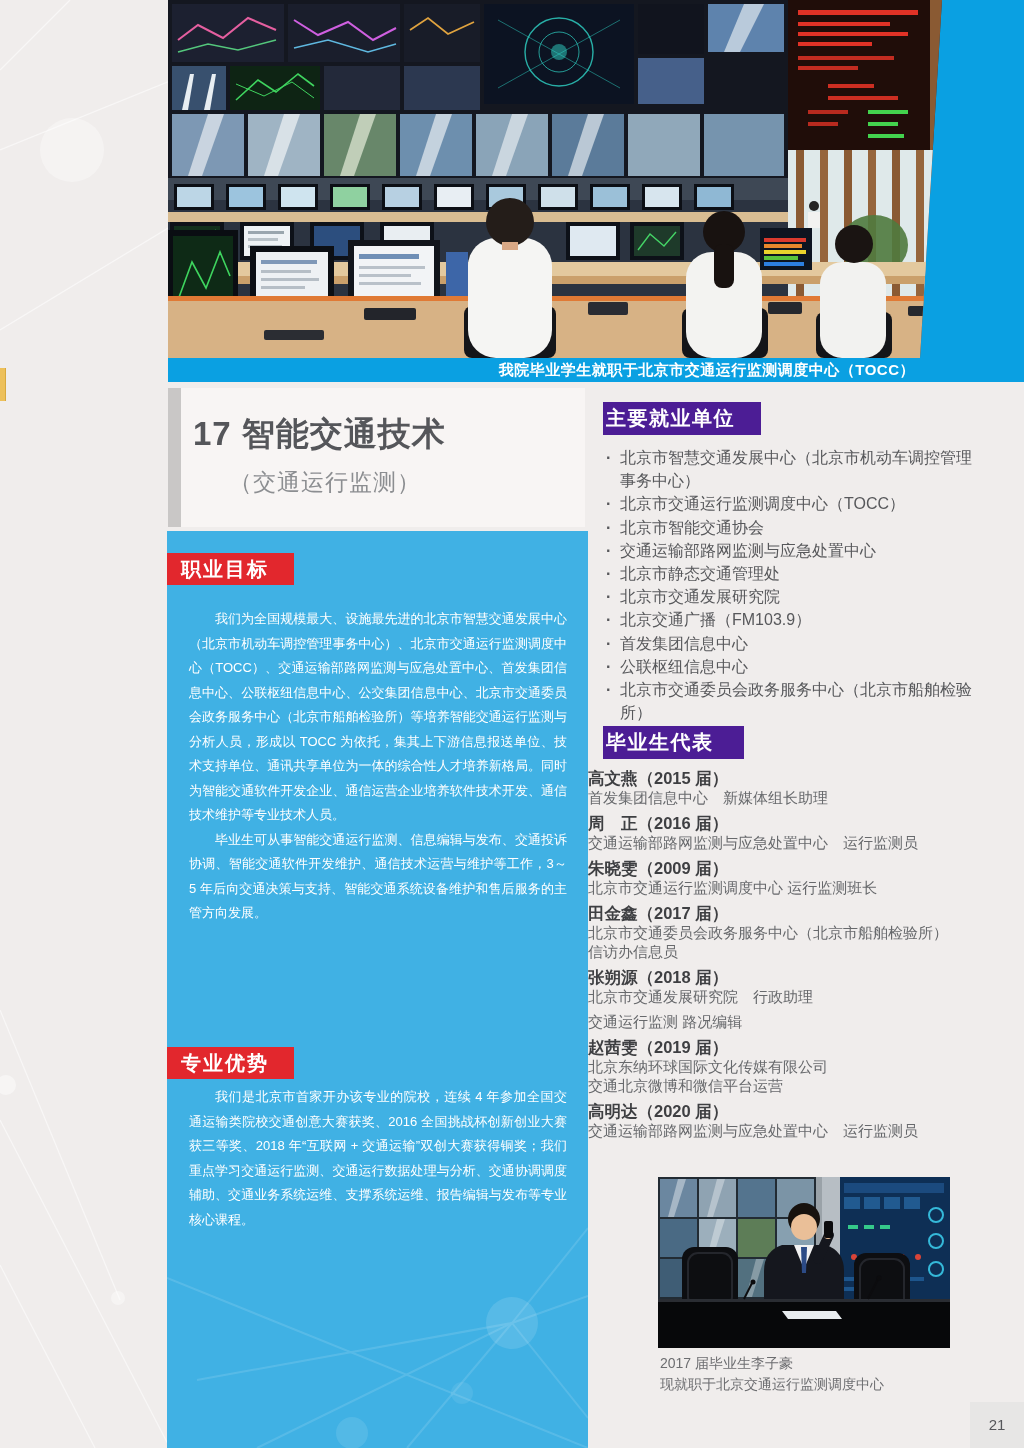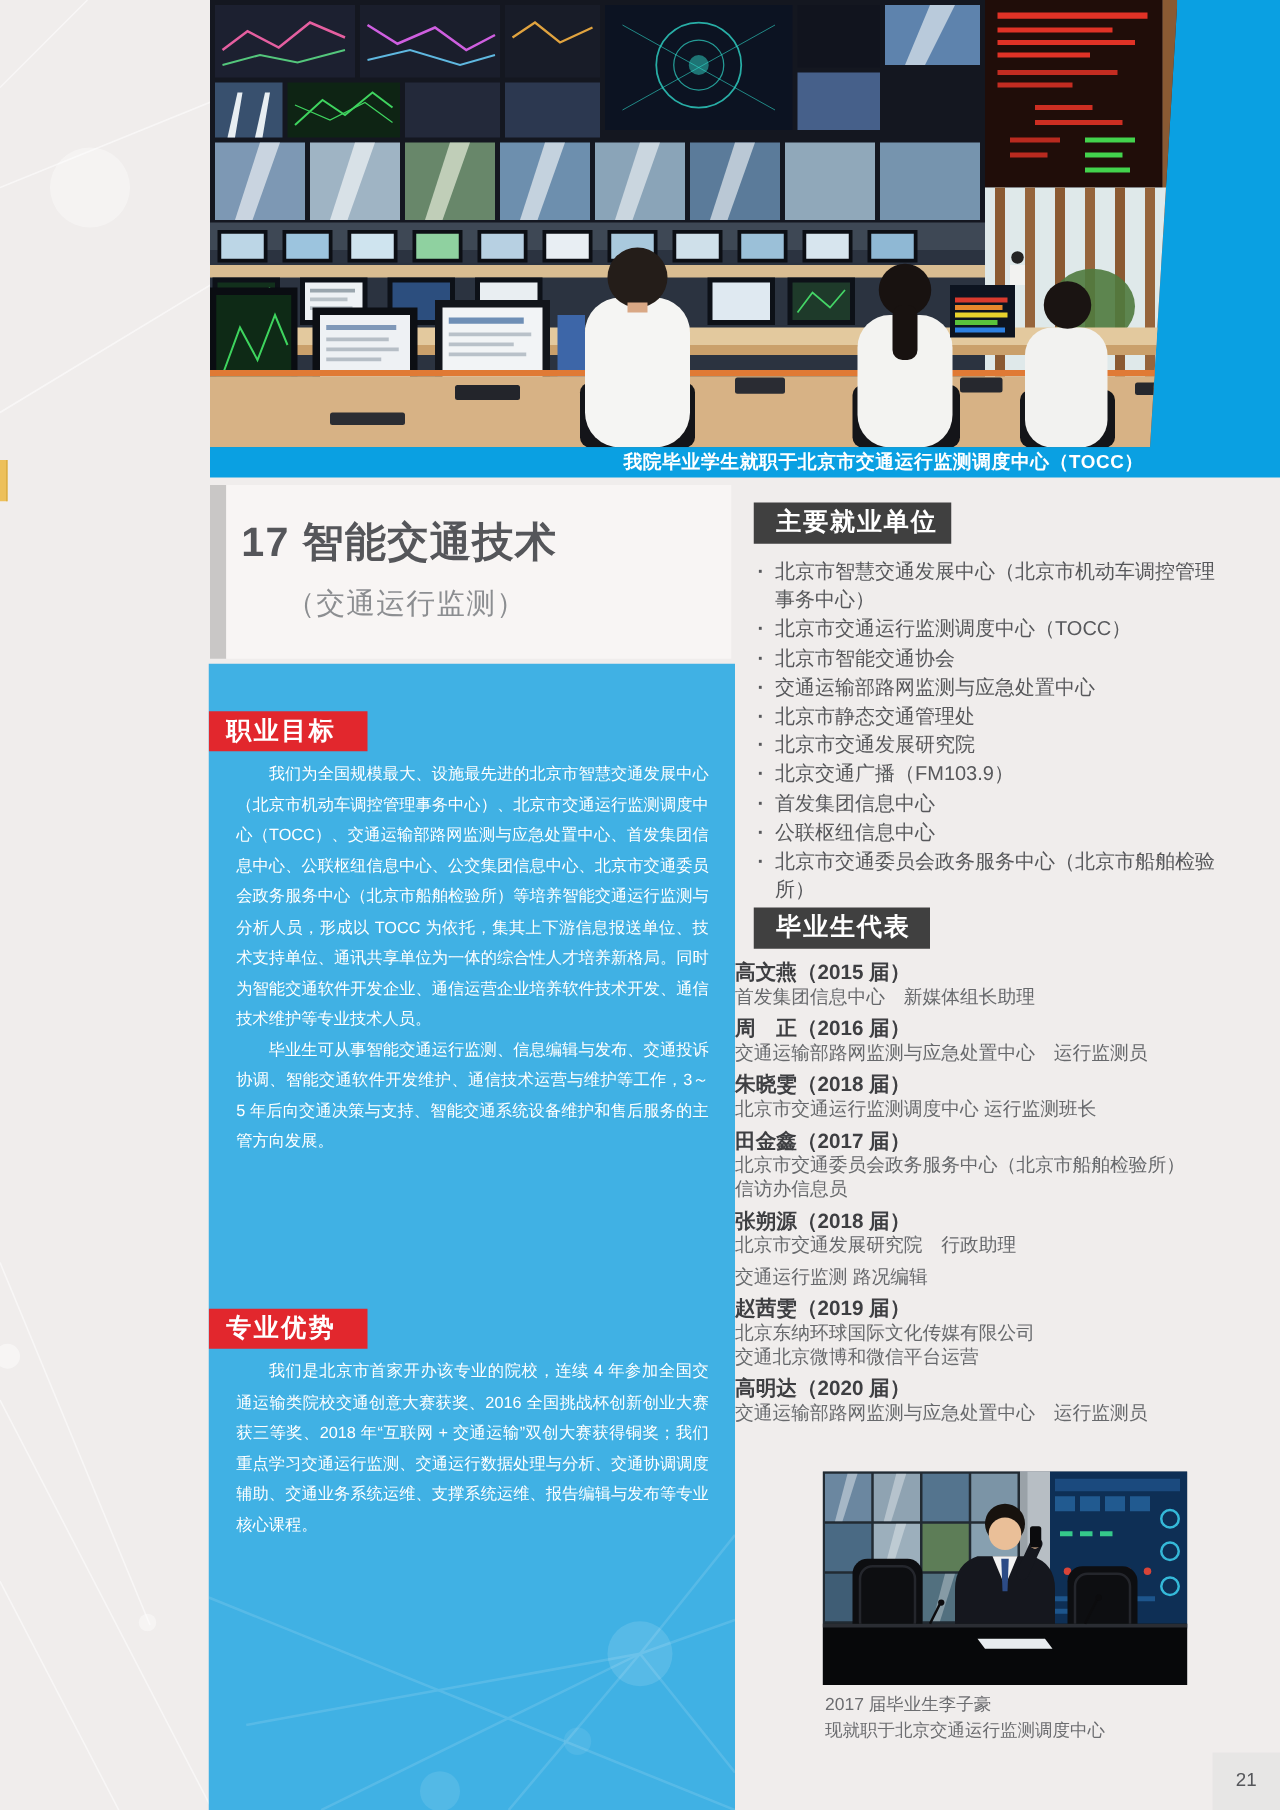--- a/index.html
+++ b/index.html
@@ -22,29 +22,29 @@
   .title-spine{position:absolute;left:168px;top:388px;width:13px;height:139px;background:#c9c7c6;z-index:2;}
   .title-card{position:absolute;left:181px;top:388px;width:404px;height:139px;background:#f8f5f4;z-index:2;}
   .title-main{margin:24px 0 0 12px;font-size:33px;font-weight:bold;color:#55565a;letter-spacing:1px;}
   .title-sub{margin:10px 0 0 48px;font-size:23px;color:#8c8e91;letter-spacing:1px;}
   
   .blue-panel{position:absolute;left:167px;top:531px;width:421px;height:917px;background:#40b1e4;z-index:2;overflow:hidden;}
   .blue-net{position:absolute;left:0;bottom:0;width:421px;height:420px;}
   .red-tag{position:relative;background:#e2272d;color:#ffffff;width:127px;height:32px;line-height:32px;
     padding-left:14px;box-sizing:border-box;font-family:"Liberation Serif","DejaVu Serif",serif;
     font-size:20px;font-weight:bold;letter-spacing:2px;}
-  .tag-goal{position:absolute;left:0;top:38px;}
+  .tag-goal{position:absolute;left:0;top:22px;}
   .tag-adv{position:absolute;left:0;top:516px;}
   .blue-text{position:absolute;left:22px;width:378px;color:#ffffff;font-size:13px;line-height:24.5px;text-align:justify;}
   .blue-text p{margin:0;text-indent:2em;}
   .goal-text{top:76px;}
   .adv-text{top:554px;}
   
-  .tag-right{position:absolute;background:#404040;color:#ffffff;height:33px;line-height:33px;
-    padding-left:18px;box-sizing:border-box;font-family:"Liberation Serif","DejaVu Serif",serif;
+  .tag-right{position:absolute;background:#4c1d95;color:#ffffff;height:33px;line-height:33px;
+    padding-left:3px;box-sizing:border-box;font-family:"Liberation Serif","DejaVu Serif",serif;
     font-size:20px;font-weight:bold;letter-spacing:1.5px;z-index:2;}
   .tag-emp{left:603px;top:402px;width:158px;}
   .tag-grad{left:603px;top:726px;width:141px;}
   .emp-list{position:absolute;left:603px;top:446px;width:372px;margin:0;padding:0;list-style:none;z-index:2;}
   .emp-li{position:relative;padding-left:17px;font-size:16px;line-height:23.2px;color:#57585b;}
   .emp-li .blt{position:absolute;left:3px;top:0;font-weight:bold;}
   .grad-list{position:absolute;left:588px;top:768px;width:368px;z-index:2;}
   .grad{margin-bottom:6px;}
   .gname{font-size:16.5px;font-weight:bold;color:#3e3f42;line-height:20px;}
   .glines{font-size:15px;color:#67696c;line-height:19px;}
@@ -310,21 +310,21 @@
           <div>首发集团信息中心　新媒体组长助理</div>
         </div>
     </div>
       <div class="grad">
       <div class="gname">周　正（2016 届）</div>
       <div class="glines">
           <div>交通运输部路网监测与应急处置中心　运行监测员</div>
         </div>
     </div>
       <div class="grad">
-      <div class="gname">朱晓雯（2018 届）</div>
+      <div class="gname">朱晓雯（2009 届）</div>
       <div class="glines">
           <div>北京市交通运行监测调度中心 运行监测班长</div>
         </div>
     </div>
       <div class="grad">
       <div class="gname">田金鑫（2017 届）</div>
       <div class="glines">
           <div>北京市交通委员会政务服务中心（北京市船舶检验所）</div>
           <div>信访办信息员</div>
         </div>

